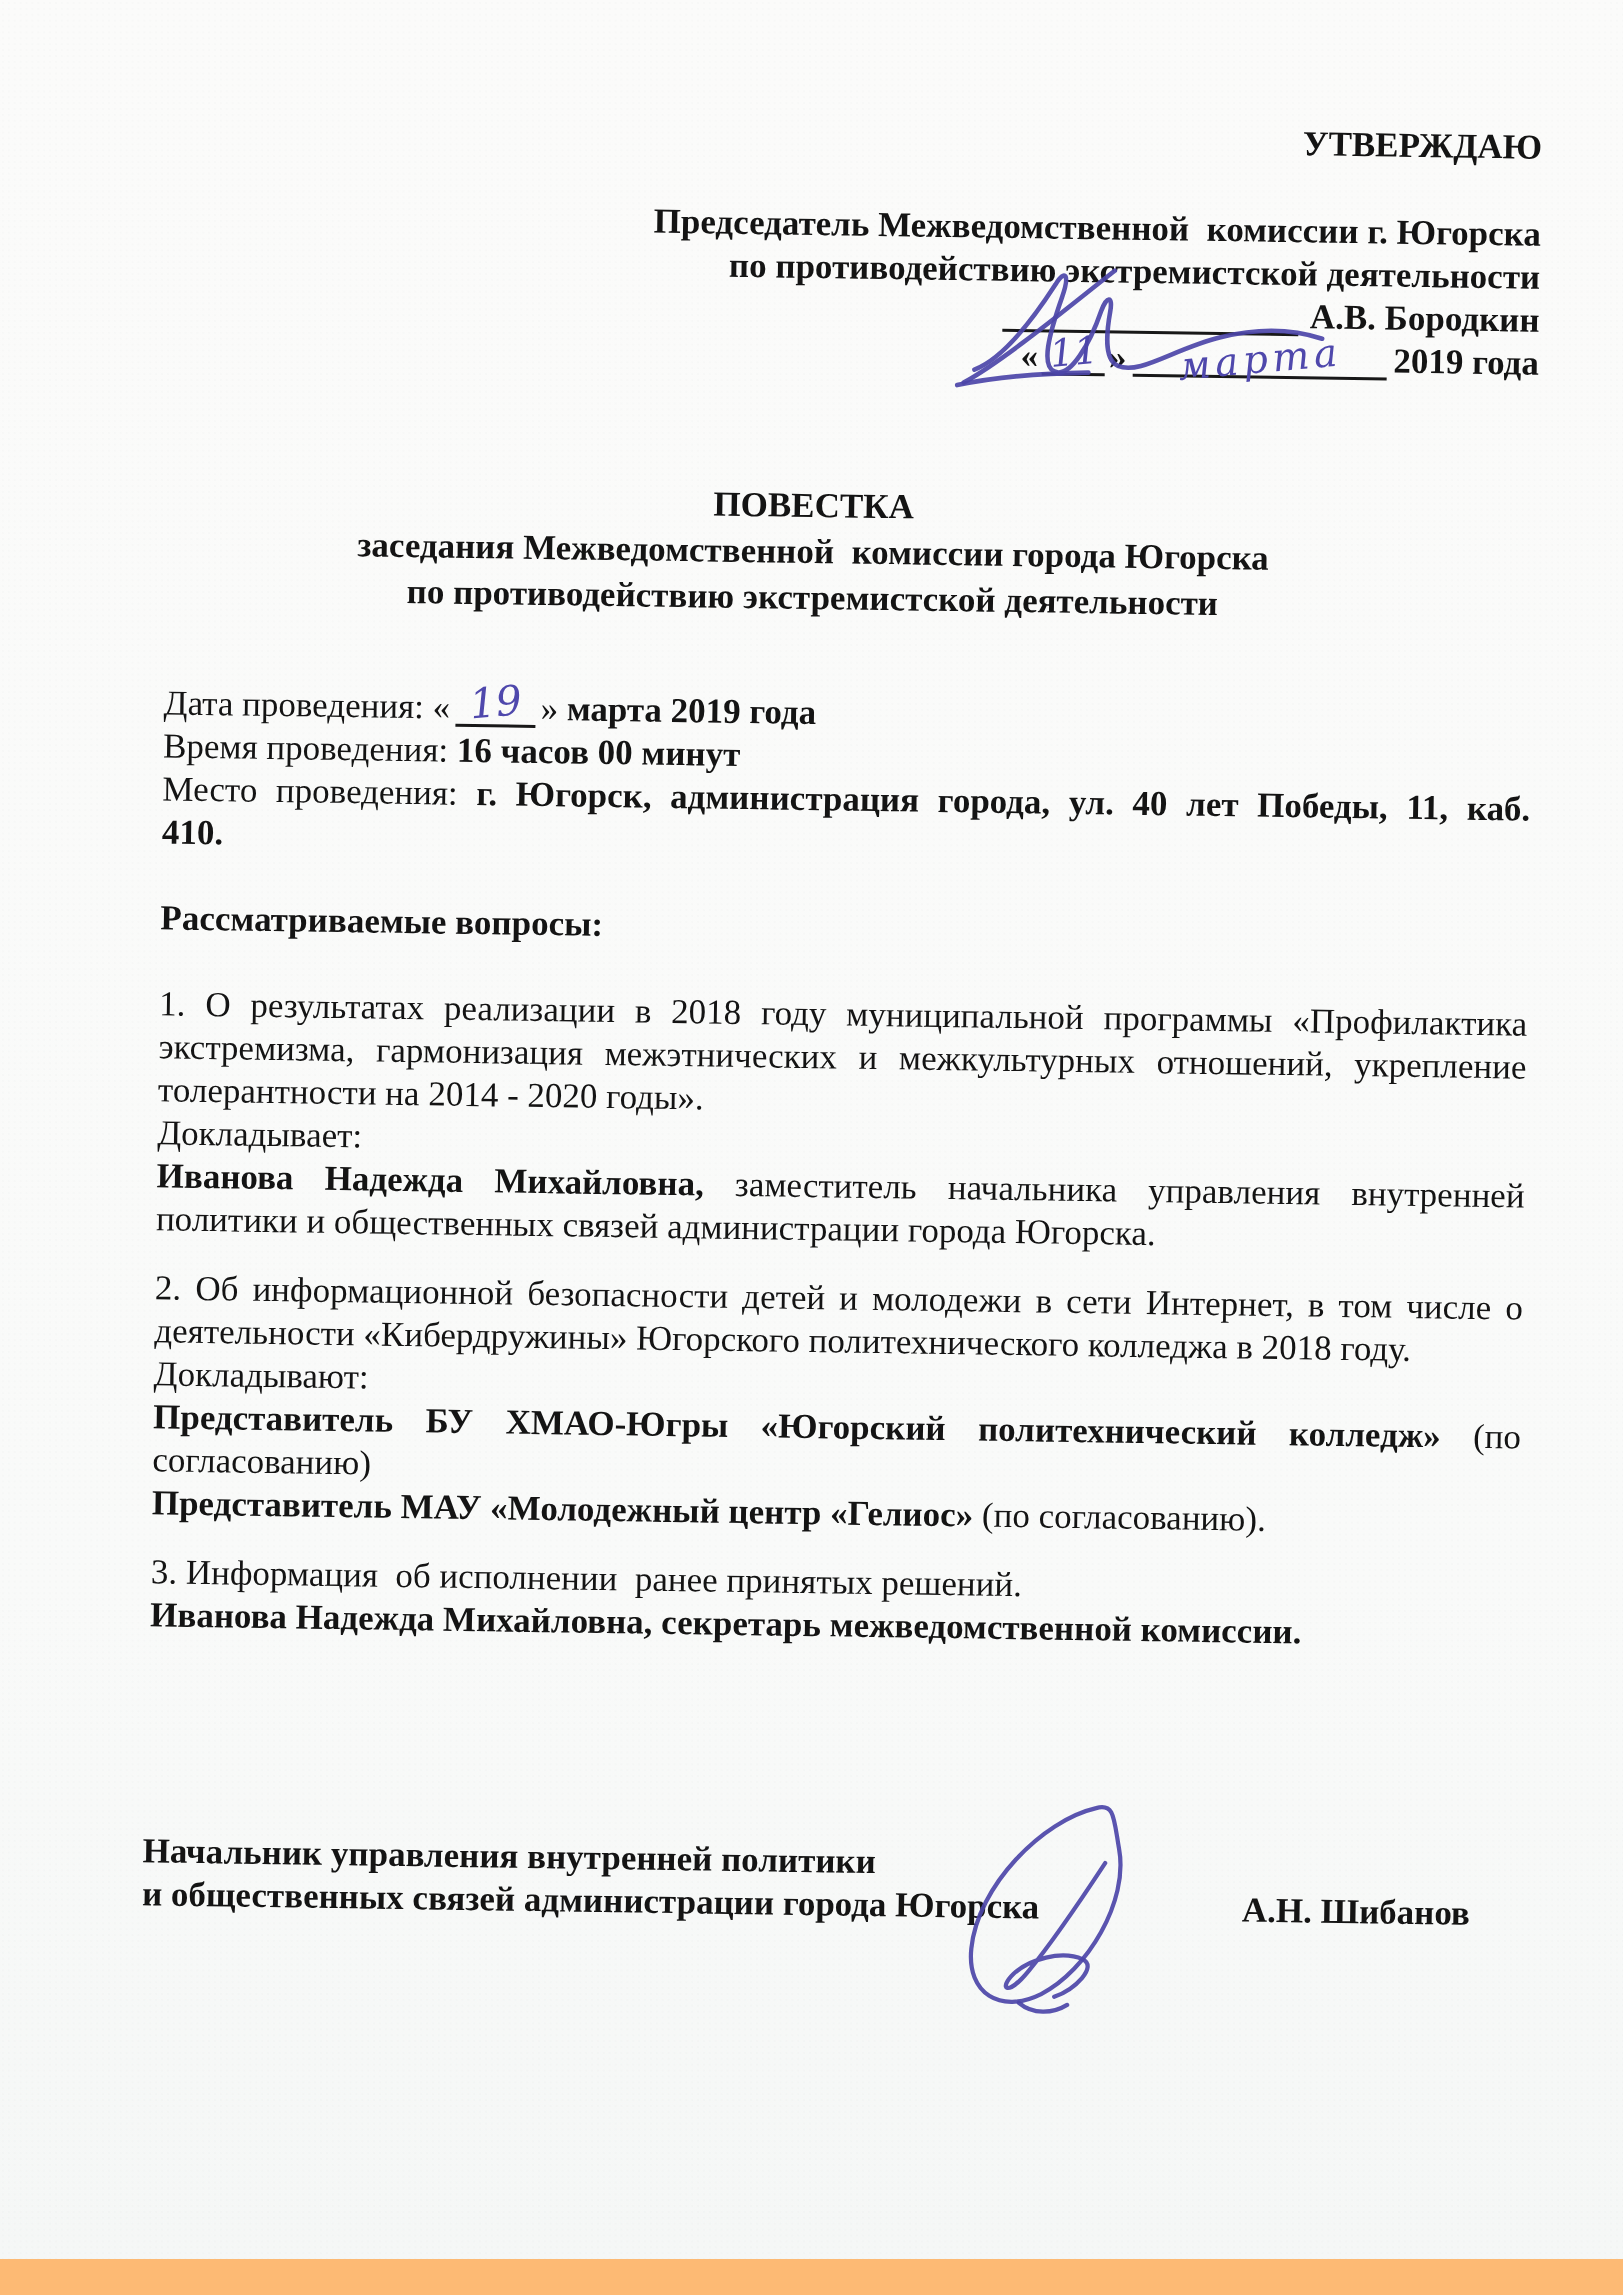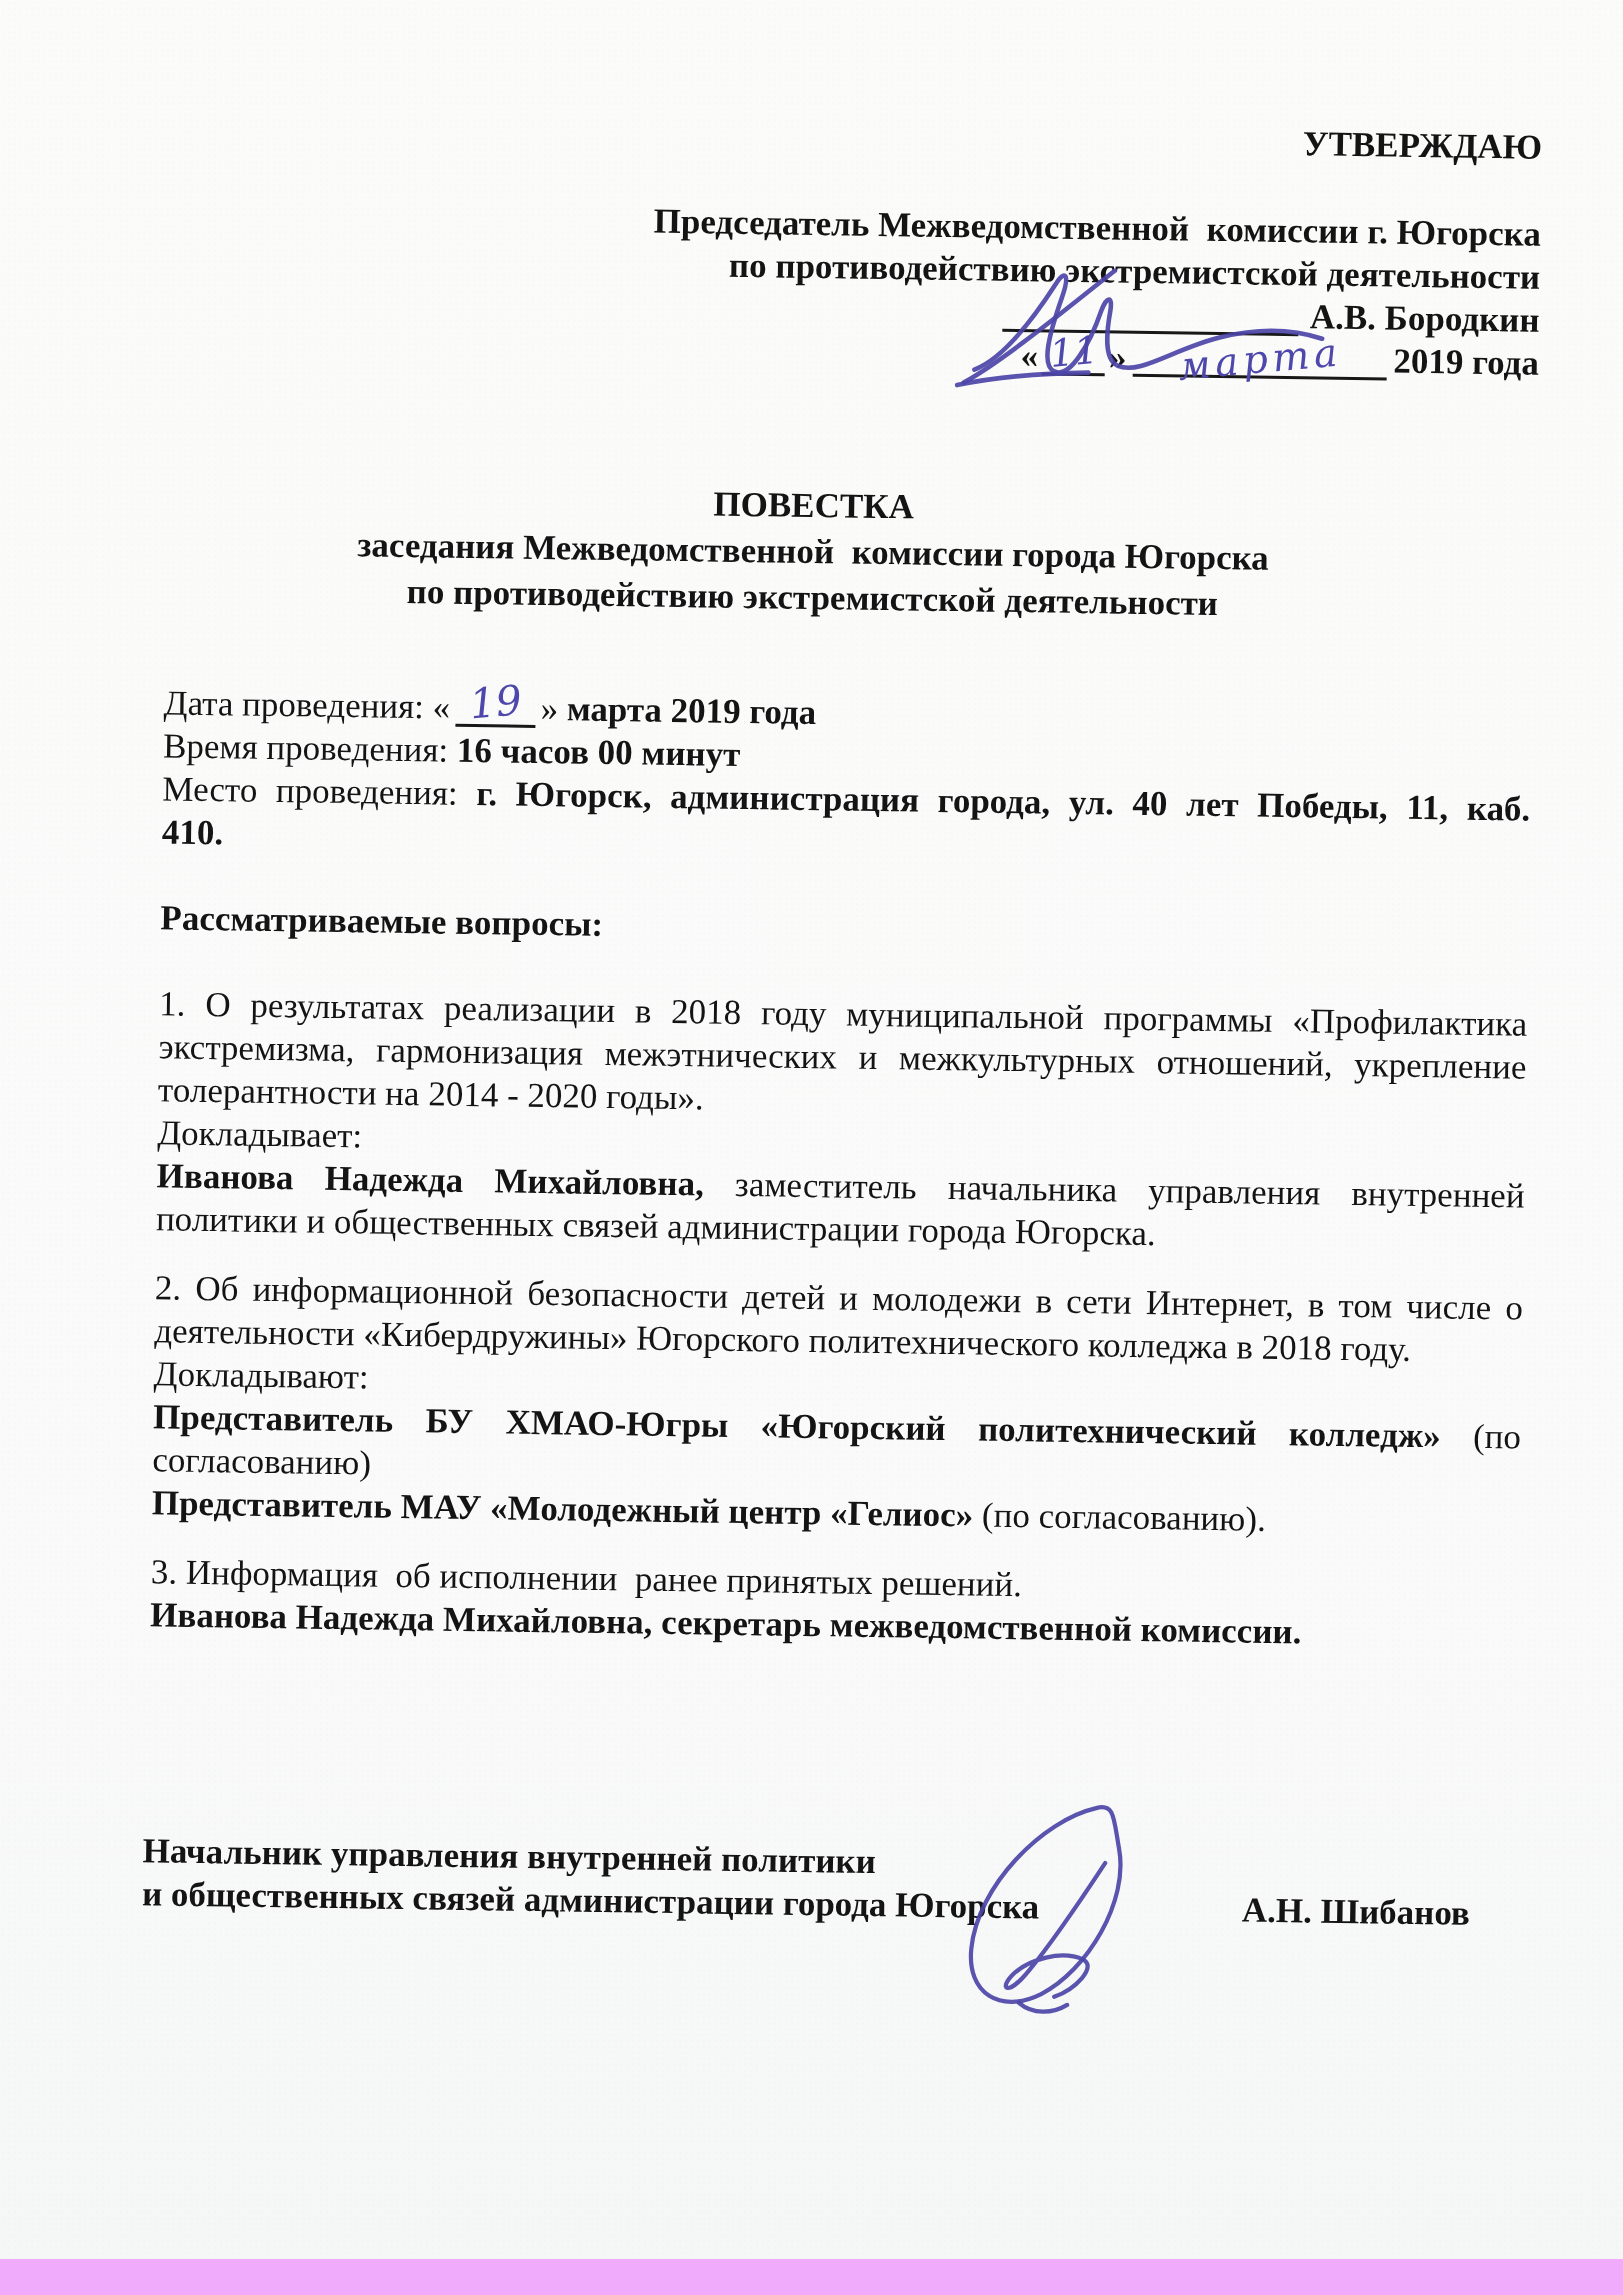--- a/index.html
+++ b/index.html
@@ -1,18 +1,18 @@
 <!DOCTYPE html>
 <html lang="ru" style="font-size:10.5px"><head>
 <meta charset="utf-8">
 <style>
   html,body { margin:0; padding:0; background:#e8e8e8; }
   .page {
     position:relative; width:1623px; height:2295px; margin:0 auto;
-    background:#f0abfc; overflow:hidden;
+    background:#fdba74; overflow:hidden;
     font-family:"Liberation Serif","DejaVu Serif",serif;
     color:#141414; font-size:35px; line-height:43px;
   }
   .paper {
     position:absolute; left:0; top:0; width:1623px; height:2259px;
     background:
       radial-gradient(rgba(40,60,70,0.015) 0.7px, transparent 1px),
       linear-gradient(180deg,#fbfbfa 0%, #f9faf9 70%, #f5f7f6 100%);
     background-size:5.9px 5.9px, 100% 100%;
   }

